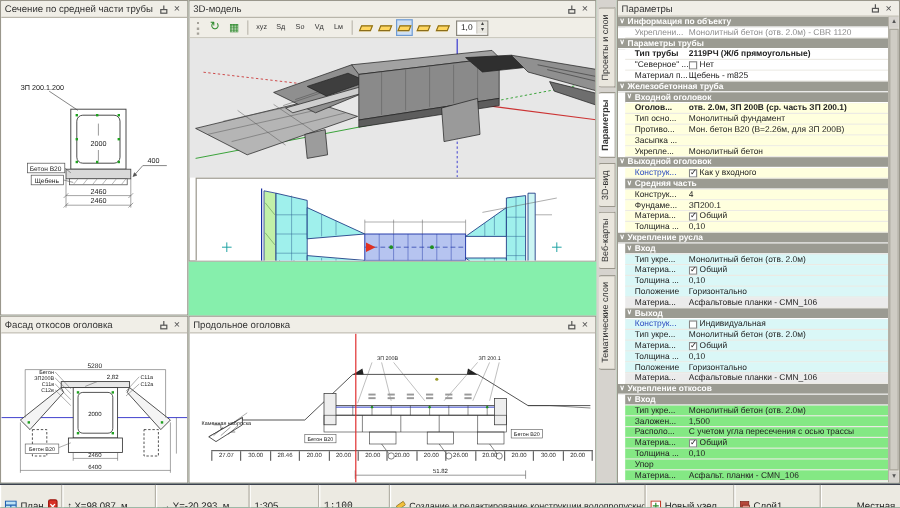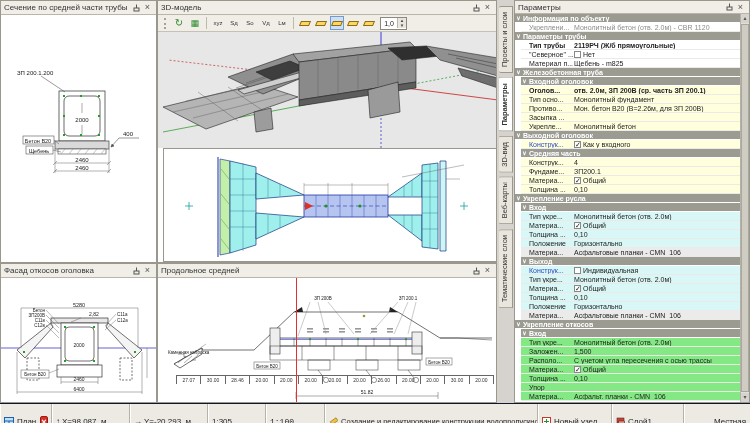--- a/index.html
+++ b/index.html
@@ -152,21 +152,21 @@
         </g>
         <text x="81" y="146.5" font-size="6" text-anchor="middle" fill="#222">2460</text>
         <text x="81" y="154.5" font-size="6" text-anchor="middle" fill="#222">2460</text>
         <line x1="118" y1="123" x2="138" y2="123" stroke="#555" stroke-width="0.6"></line>
         <path d="M118,123 L110,132 M110,132 l3,-1 l-2,-2 z" stroke="#555" stroke-width="0.6" fill="#555"></path>
         <text x="127" y="121" font-size="6" text-anchor="middle" fill="#222">400</text>
       </svg>
     </div>
   </div>
 
-  <div class="panel" style="left:157px;top:0;width:340px;height:263px;">
+  <div class="panel" style="left:157px;top:0;width:340px;height:218px;">
     <div class="cap">
       <span class="t">3D-модель</span>
       <span class="ic">
           <svg width="7" height="8">
             <line x1="3.5" y1="0.5" x2="3.5" y2="4" stroke="#555"></line>
             <rect x="1" y="4" width="5" height="3" fill="none" stroke="#555"></rect>
           </svg>
         </span>
       <span class="ic">×</span>
     </div>
@@ -368,21 +368,21 @@
         <text x="34" y="98" font-size="4.5" text-anchor="middle" fill="#222">Бетон В20</text>
         <path d="M48,95 L58,91" stroke="#555" stroke-width="0.4" fill="none"></path>
         <text x="78" y="102.5" font-size="5" text-anchor="middle" fill="#222">2460</text>
         <text x="78" y="112.5" font-size="5" text-anchor="middle" fill="#222">6400</text>
       </svg>
     </div>
   </div>
 
   <div class="panel" style="left:157px;top:263px;width:340px;height:140px;">
     <div class="cap">
-      <span class="t">Продольное средней</span>
+      <span class="t">Продольное оголовка</span>
       <span class="ic">
           <svg width="7" height="8">
             <line x1="3.5" y1="0.5" x2="3.5" y2="4" stroke="#555"></line>
             <rect x="1" y="4" width="5" height="3" fill="none" stroke="#555"></rect>
           </svg>
         </span>
       <span class="ic">×</span>
     </div>
     <div class="body">
       <svg viewBox="0 0 340 126" width="340" height="126">

